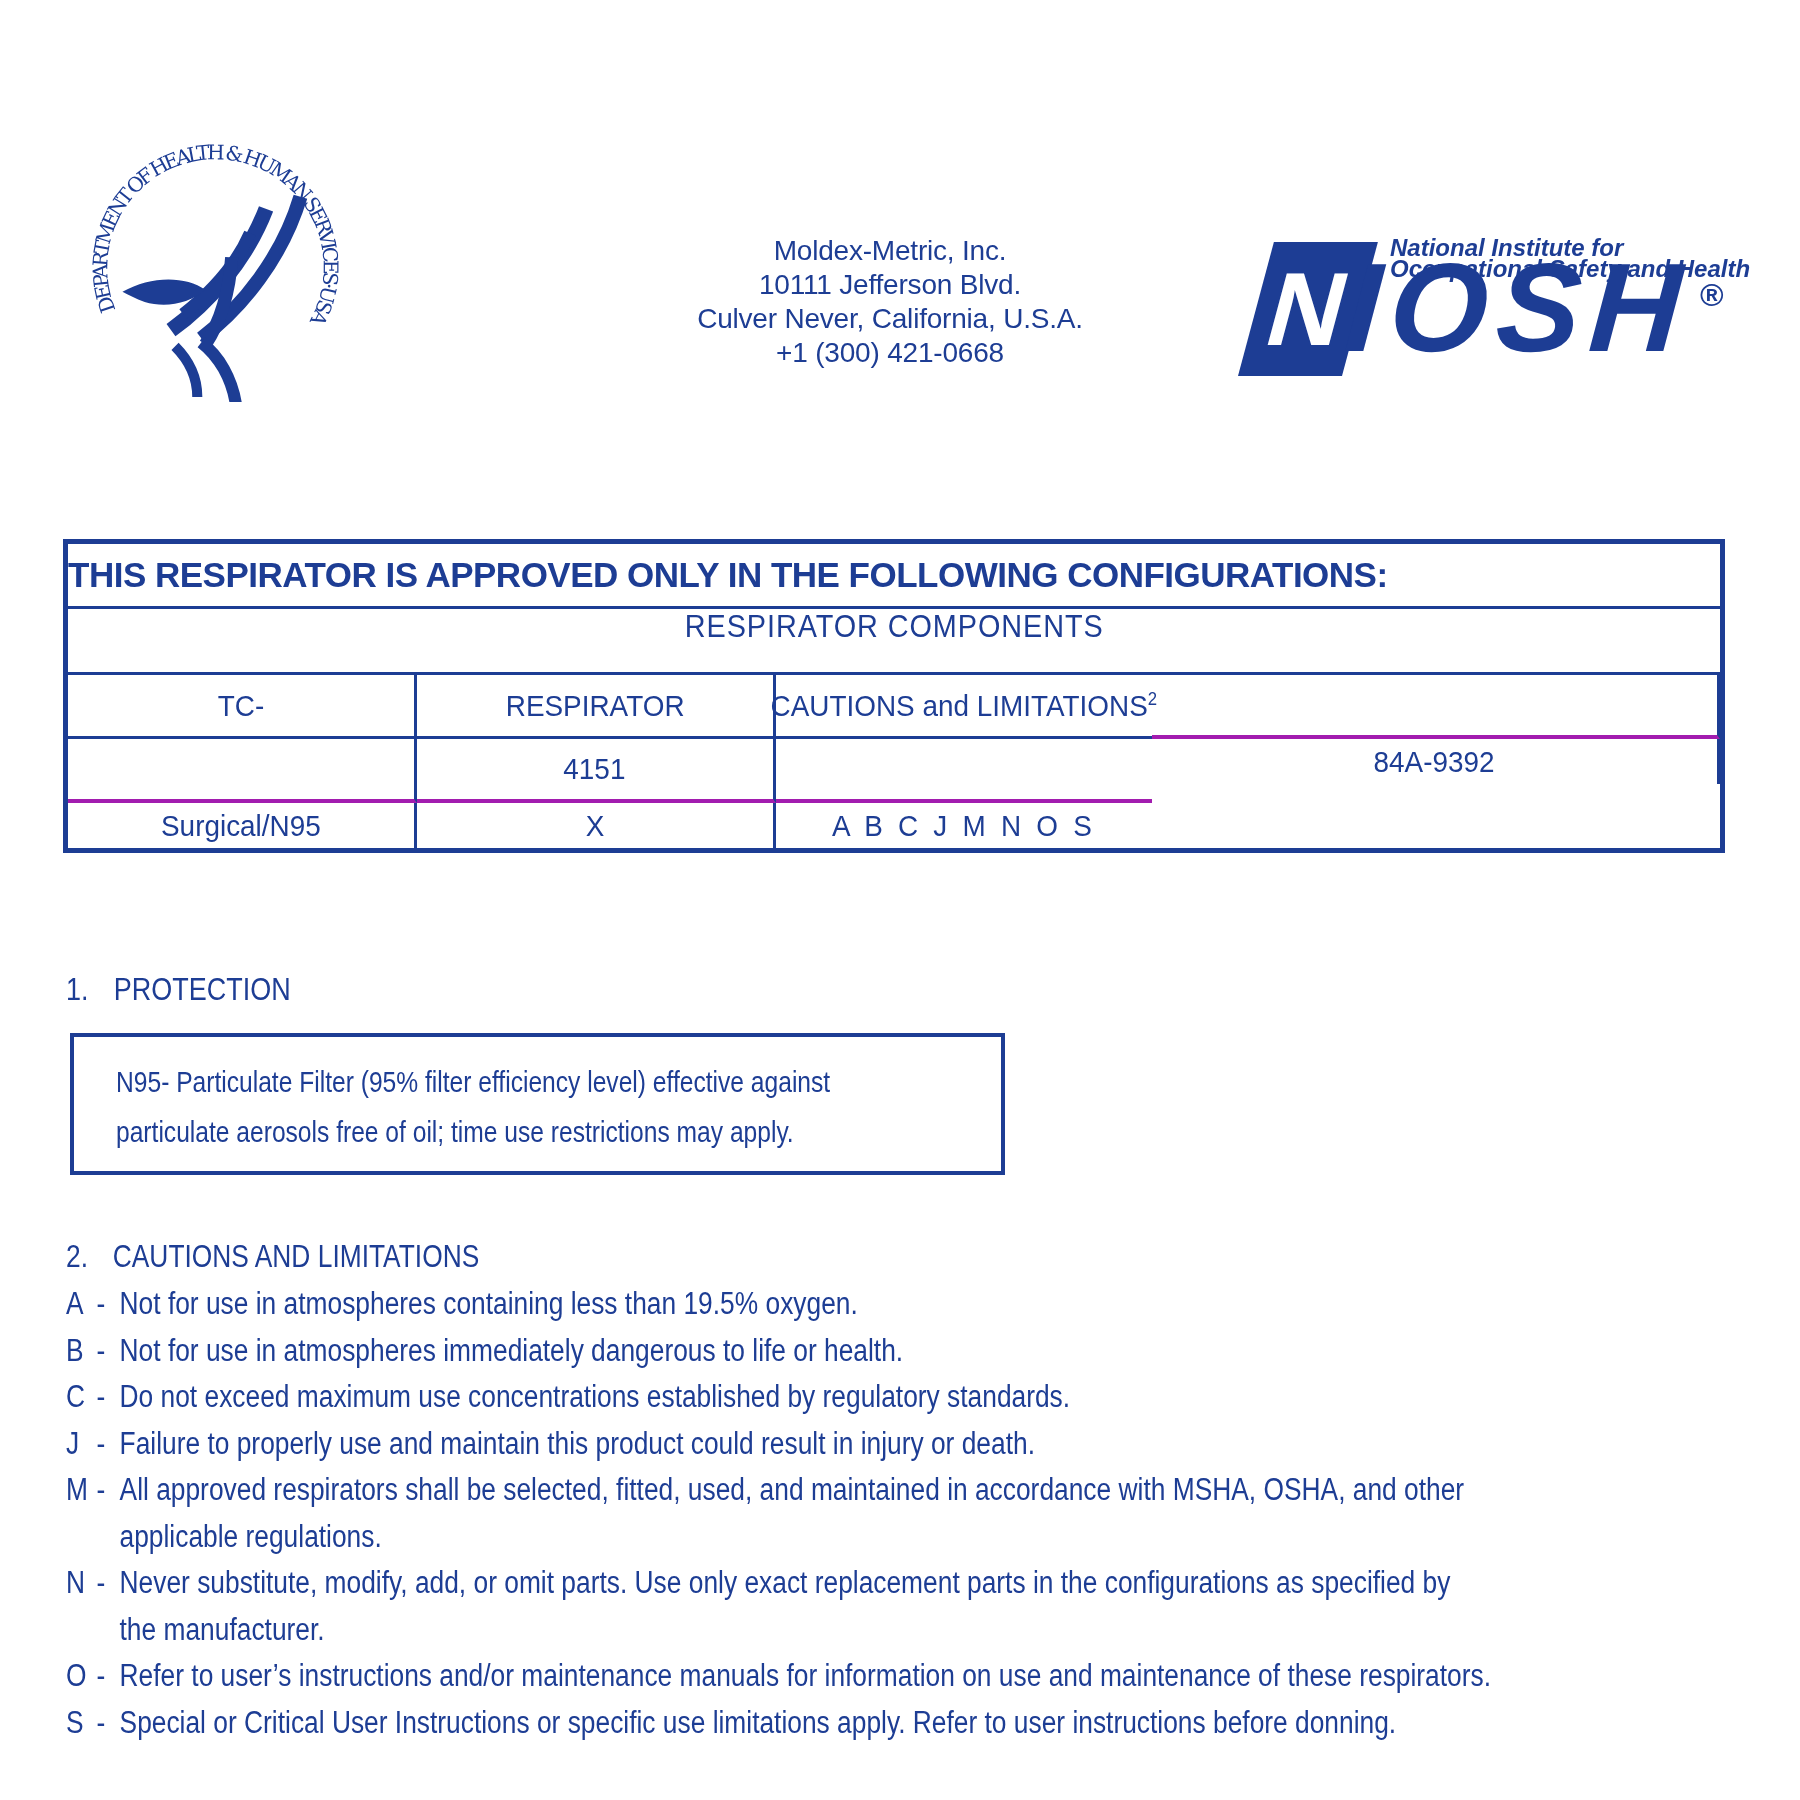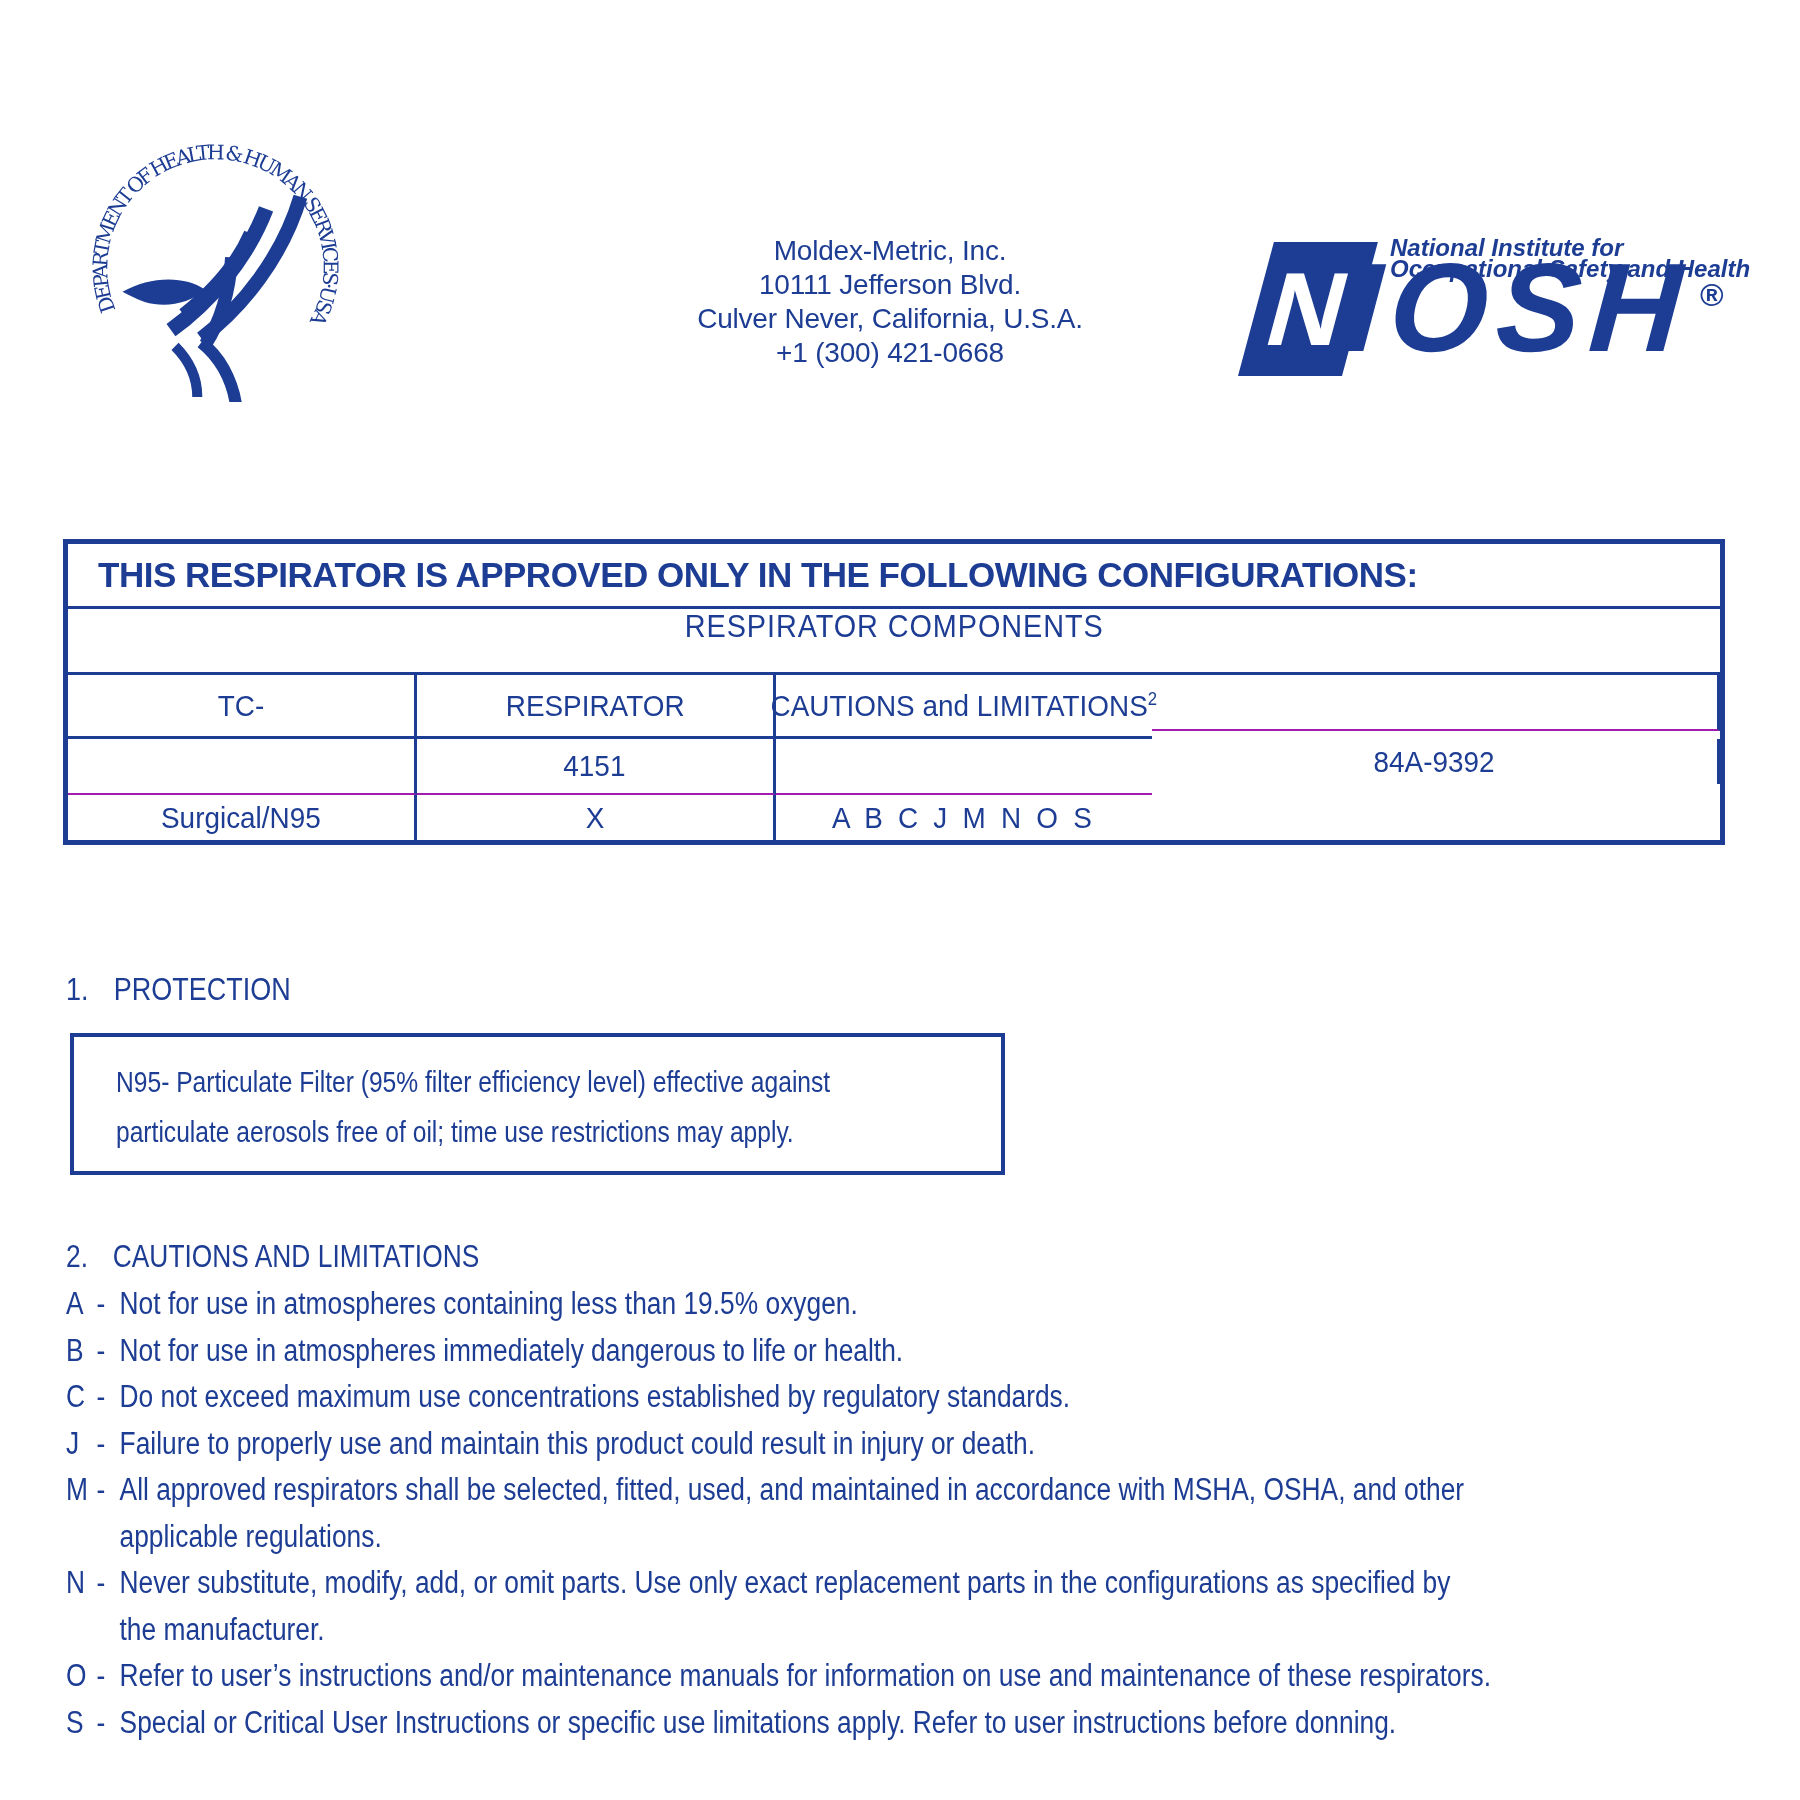--- a/index.html
+++ b/index.html
@@ -27,36 +27,36 @@
   .niosh-nblock .nletter { color:#ffffff; font-weight:900; font-size:104px; line-height:104px; }
   .niosh-iosh {
     position:absolute; left:166px; top:50px; font-size:126px; line-height:126px;
     font-weight:900; font-style:italic; letter-spacing:9px; transform:skewX(-4deg);
   }
   .niosh-reg { position:absolute; left:520px; top:82px; font-size:32px; font-weight:bold; }
   
   .tbl { position:absolute; left:63px; top:539px; width:1662px; border:5px solid #1d3d94; box-sizing:border-box; }
   .tbl-title {
     height:62px; border-bottom:3px solid #1d3d94;
-    display:flex; align-items:center; padding-left:30px;
+    display:flex; align-items:center; 
     font-size:35px; font-weight:800; letter-spacing:-0.5px; white-space:nowrap;
   }
   .tbl-sub {
     height:63px; border-bottom:3px solid #1d3d94;
     display:flex; justify-content:center;
     font-size:31px; letter-spacing:1px;
   }
   .tbl-grid { display:grid; grid-template-columns:21.12% 21.72% 22.75% 34.41%; }
   .cell {
     display:flex; align-items:center; justify-content:center;
     font-size:30px; box-sizing:border-box; border-right:3px solid #1d3d94;
   }
   .cell.last { border-right:none; }
   .cell.hd { height:64px; border-bottom:3px solid #1d3d94; }
-  .cell.r1 { height:56px; border-bottom:2px solid #a21caf; }
+  .cell.r1 { height:64px; border-bottom:4px solid #a21caf; }
   .cell.r2 { height:45px; }
   .sxc { display:inline-block; transform:scaleX(0.93); white-space:nowrap; }
   .cell sup { font-size:18px; line-height:0; vertical-align:super; }
   .caut-letters { letter-spacing:4px; }
   
   .sec-head { position:absolute; left:66px; display:flex; font-size:31px; line-height:36px;
               transform:scaleX(0.87); transform-origin:left top; white-space:nowrap; }
   .sec-head .num { width:55px; }
   .sec1 { top:972px; }
   .pro-box {

